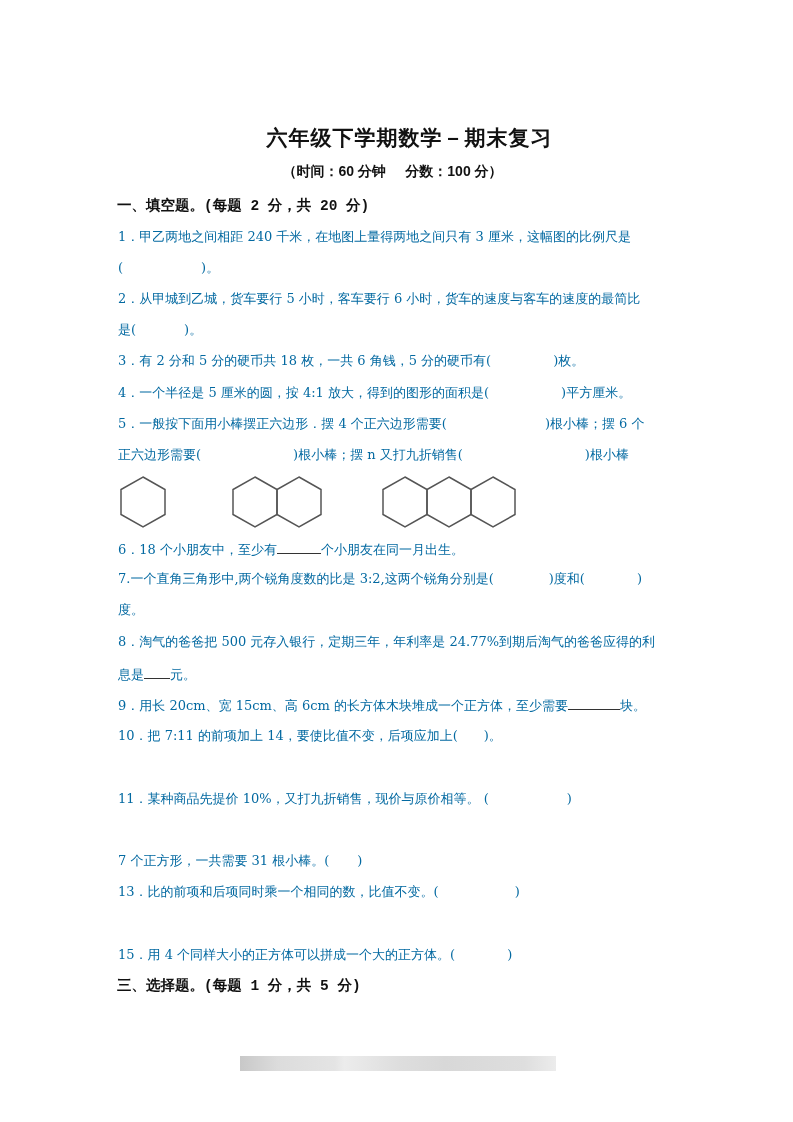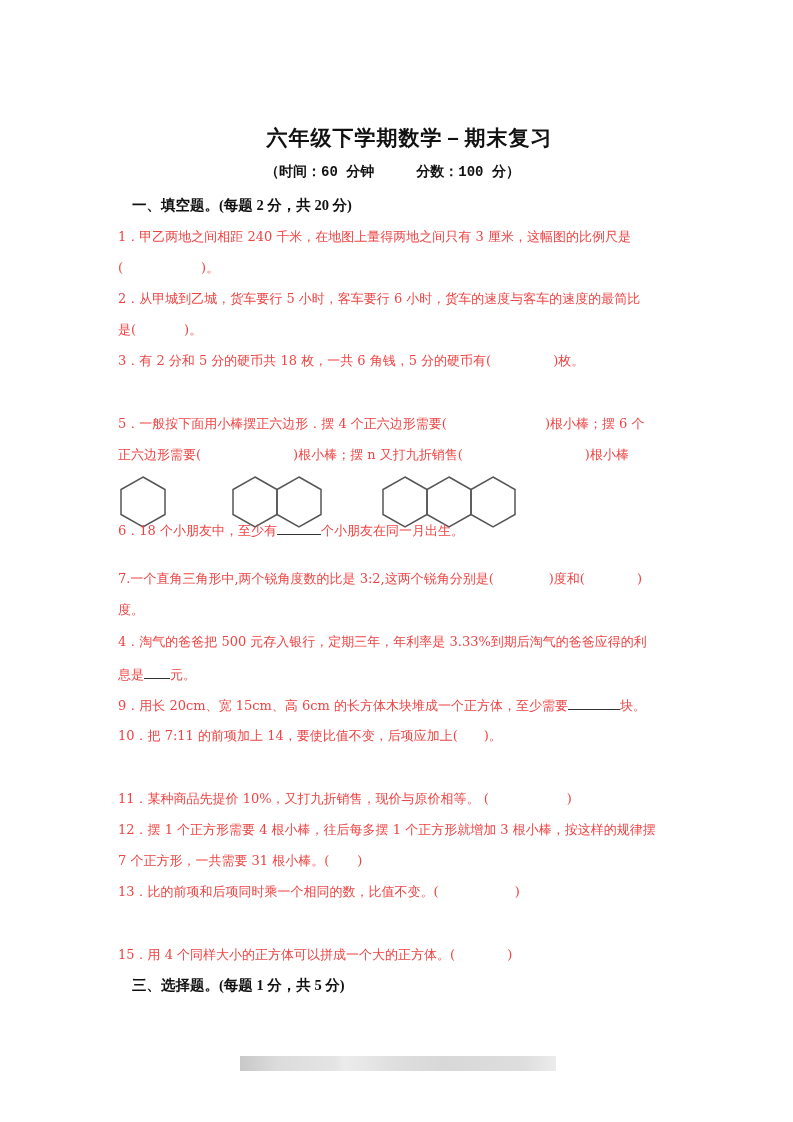--- a/index.html
+++ b/index.html
@@ -4,24 +4,24 @@
 <style>
   html, body { margin: 0; padding: 0; background: #ffffff; }
   body { width: 793px; height: 1122px; position: relative; overflow: hidden;
          font-family: "DejaVu Serif", "Liberation Serif", serif; color: #222; }
   .page { position: absolute; left: 0; top: 0; width: 793px; height: 1122px; }
   .title { position: absolute; left: 13px; width: 793px; top: 124px; text-align: center;
            font-size: 21px; font-weight: bold; letter-spacing: 1px; color: #111;
            font-family: "DejaVu Sans", "Liberation Sans", sans-serif; }
   .subtitle { position: absolute; left: 0; width: 785px; top: 163px; text-align: center;
               font-size: 14px; font-weight: bold; color: #111;
-              font-family: Liberation Mono, monospace; white-space: pre; }
-  .section { position: absolute; left: 132px; font-size: 14.5px; font-weight: bold; color: #111;
-             font-family: Liberation Serif, serif; white-space: pre; }
-  .line { position: absolute; left: 118px; font-size: 13px; line-height: 18px; color: #ef4444;
+              font-family: Liberation Sans, sans-serif; white-space: pre; }
+  .section { position: absolute; left: 117px; font-size: 14.5px; font-weight: bold; color: #111;
+             font-family: Liberation Mono, monospace; white-space: pre; }
+  .line { position: absolute; left: 118px; font-size: 13px; line-height: 18px; color: #0369a1;
           white-space: pre; }
   .blank { display: inline-block; border-bottom: 1.2px solid #333; height: 14px; vertical-align: baseline; }
   .gap { display: inline-block; }
   .hex-row { position: absolute; top: 475px; left: 0; }
   svg { display: block; }
   .footer-bar { position: absolute; left: 240px; top: 1056px; width: 316px; height: 15px;
                 background: linear-gradient(90deg, #c8c8c8 0%, #dcdcdc 12%, #e4e4e4 30%, #ececec 33%, #dedede 50%, #d8d8d8 65%, #dedede 90%, #ececec 100%);
                 filter: blur(0.6px); }
 </style>
 </head>
@@ -35,56 +35,56 @@
   <div class="section" style="top:196px">一、填空题。(每题 2 分，共 20 分)</div>
 
   <div class="line" style="top:228px">1．甲乙两地之间相距 240 千米，在地图上量得两地之间只有 3 厘米，这幅图的比例尺是</div>
   <div class="line" style="top:259px"><span>(</span><span class="gap" style="width:78px"></span><span>)。</span></div>
 
   <div class="line" style="top:290px">2．从甲城到乙城，货车要行 5 小时，客车要行 6 小时，货车的速度与客车的速度的最简比</div>
   <div class="line" style="top:321px"><span>是(</span><span class="gap" style="width:48px"></span><span>)。</span></div>
 
   <div class="line" style="top:352px"><span>3．有 2 分和 5 分的硬币共 18 枚，一共 6 角钱，5 分的硬币有(</span><span class="gap" style="width:62px"></span><span>)枚。</span></div>
 
+  <div class="line" style="top:384px"><span>4．一个半径是 5 厘米的圆，按 4:1 放大，得到的图形的面积是(</span><span class="gap" style="width:72px"></span><span>)平方厘米。</span></div>
 
   <div class="line" style="top:415px"><span>5．一般按下面用小棒摆正六边形．摆 4 个正六边形需要(</span><span class="gap" style="width:98px"></span><span>)根小棒；摆 6 个</span></div>
   <div class="line" style="top:446px"><span>正六边形需要(</span><span class="gap" style="width:92px"></span><span>)根小棒；摆 n 又打九折销售(</span><span class="gap" style="width:122px"></span><span>)根小棒</span></div>
 
   <div class="hex-row">
     <svg width="793" height="56" viewBox="0 0 793 56">
       <g fill="none" stroke="#555" stroke-width="1.5">
 
         <polygon points="143,2 165,14.5 165,39.5 143,52 121,39.5 121,14.5"></polygon>
 
         <polygon points="255,2 277,14.5 277,39.5 255,52 233,39.5 233,14.5"></polygon>
         <polygon points="299,2 321,14.5 321,39.5 299,52 277,39.5 277,14.5"></polygon>
 
         <polygon points="405,2 427,14.5 427,39.5 405,52 383,39.5 383,14.5"></polygon>
         <polygon points="449,2 471,14.5 471,39.5 449,52 427,39.5 427,14.5"></polygon>
         <polygon points="493,2 515,14.5 515,39.5 493,52 471,39.5 471,14.5"></polygon>
       </g>
     </svg>
   </div>
 
-  <div class="line" style="top:520px"><span>6．18 个小朋友中，至少有</span><span class="blank" style="width:44px"></span><span>个小朋友在同一月出生。</span></div>
+  <div class="line" style="top:539px"><span>6．18 个小朋友中，至少有</span><span class="blank" style="width:44px"></span><span>个小朋友在同一月出生。</span></div>
 
   <div class="line" style="top:570px"><span>7.一个直角三角形中,两个锐角度数的比是 3:2,这两个锐角分别是(</span><span class="gap" style="width:55px"></span><span>)度和(</span><span class="gap" style="width:52px"></span><span>)</span></div>
   <div class="line" style="top:601px">度。</div>
 
-  <div class="line" style="top:633px">4．淘气的爸爸把 500 元存入银行，定期三年，年利率是 3.33%到期后淘气的爸爸应得的利</div>
+  <div class="line" style="top:633px">8．淘气的爸爸把 500 元存入银行，定期三年，年利率是 24.77%到期后淘气的爸爸应得的利</div>
   <div class="line" style="top:664px"><span>息是</span><span class="blank" style="width:26px"></span><span>元。</span></div>
 
   <div class="line" style="top:695px"><span>9．用长 20cm、宽 15cm、高 6cm 的长方体木块堆成一个正方体，至少需要</span><span class="blank" style="width:52px"></span><span>块。</span></div>
 
   <div class="line" style="top:727px"><span>10．把 7:11 的前项加上 14，要使比值不变，后项应加上(</span><span class="gap" style="width:26px"></span><span>)。</span></div>
 
 
   <div class="line" style="top:790px"><span>11．某种商品先提价 10%，又打九折销售，现价与原价相等。 (</span><span class="gap" style="width:78px"></span><span>)</span></div>
 
-  <div class="line" style="top:821px">12．摆 1 个正方形需要 4 根小棒，往后每多摆 1 个正方形就增加 3 根小棒，按这样的规律摆</div>
   <div class="line" style="top:852px"><span>7 个正方形，一共需要 31 根小棒。(</span><span class="gap" style="width:28px"></span><span>)</span></div>
 
   <div class="line" style="top:883px"><span>13．比的前项和后项同时乘一个相同的数，比值不变。(</span><span class="gap" style="width:76px"></span><span>)</span></div>
 
 
   <div class="line" style="top:946px"><span>15．用 4 个同样大小的正方体可以拼成一个大的正方体。(</span><span class="gap" style="width:52px"></span><span>)</span></div>
 
   <div class="section" style="top:976px">三、选择题。(每题 1 分，共 5 分)</div>
 
 

